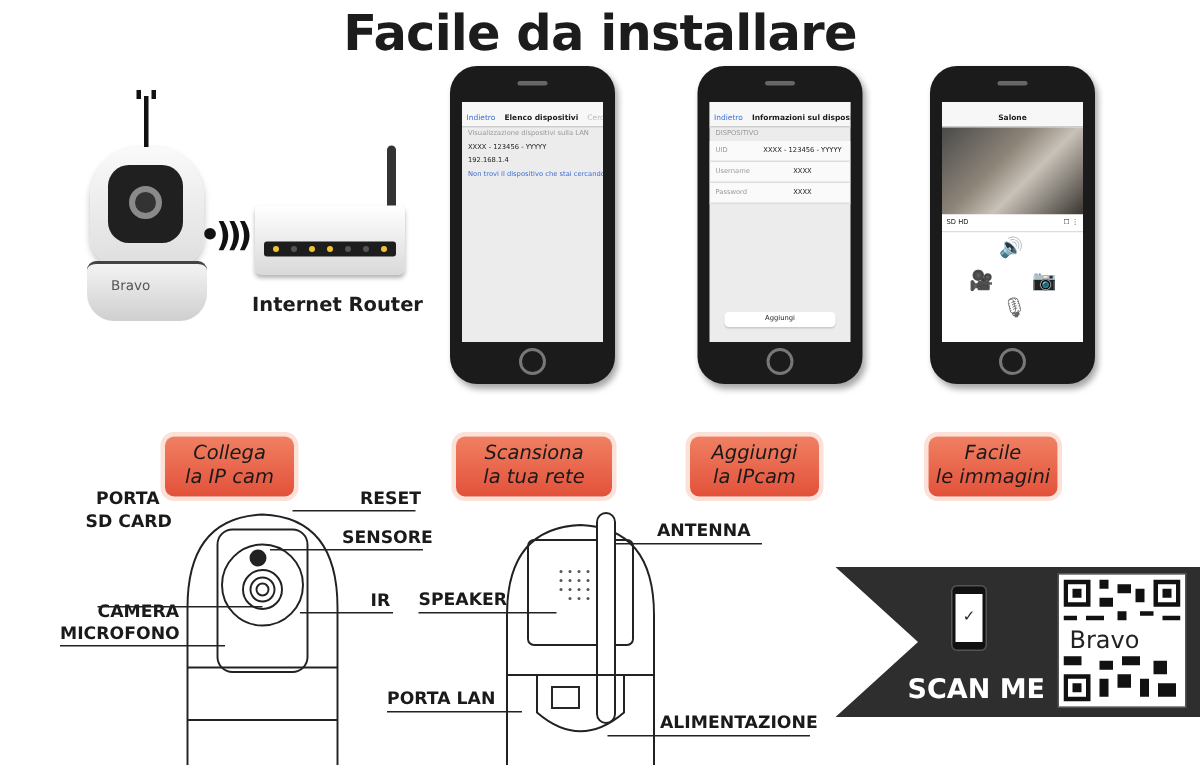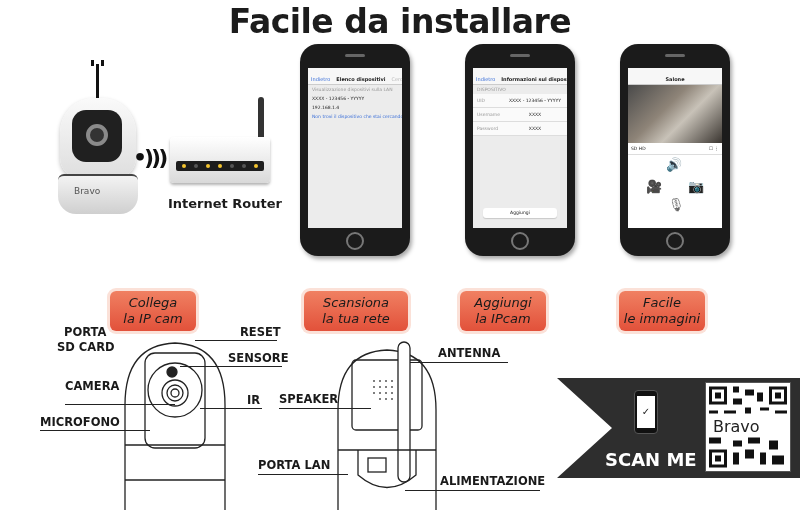--- a/index.html
+++ b/index.html
@@ -196,21 +196,21 @@
   <circle cx="57" cy="37" r="5" fill="#222"></circle>
   <line x1="10" y1="110" x2="110" y2="110"></line>
   <line x1="10" y1="145" x2="110" y2="145"></line>
 </svg>
 <span class="lbl" style="left:64px;top:325px">PORTA</span>
 <span class="lbl" style="left:57px;top:340px">SD CARD</span>
 <span class="lbl" style="left:240px;top:325px">RESET</span>
 <div class="ul" style="left:195px;top:340px;width:82px"></div>
 <span class="lbl" style="left:228px;top:351px">SENSORE</span>
 <div class="ul" style="left:180px;top:366px;width:102px"></div>
-<span class="lbl" style="left:65px;top:379px">CAMERA</span>
+<span class="lbl" style="left:65px;top:400px">CAMERA</span>
 <div class="ul" style="left:65px;top:404px;width:110px"></div>
 <span class="lbl" style="left:247px;top:393px">IR</span>
 <div class="ul" style="left:200px;top:408px;width:62px"></div>
 <span class="lbl" style="left:40px;top:415px">MICROFONO</span>
 <div class="ul" style="left:40px;top:430px;width:110px"></div>
 
 <svg class="diag" style="left:330px;top:340px" width="115" height="170" fill="none" stroke="#222" stroke-width="1.3">
   <path d="M8 170 L8 70 Q8 12 57 10 Q106 12 106 70 L106 170"></path>
   <rect x="22" y="20" width="70" height="70" rx="4"></rect>
   <rect x="68" y="2" width="12" height="140" rx="6" fill="#fff"></rect>

